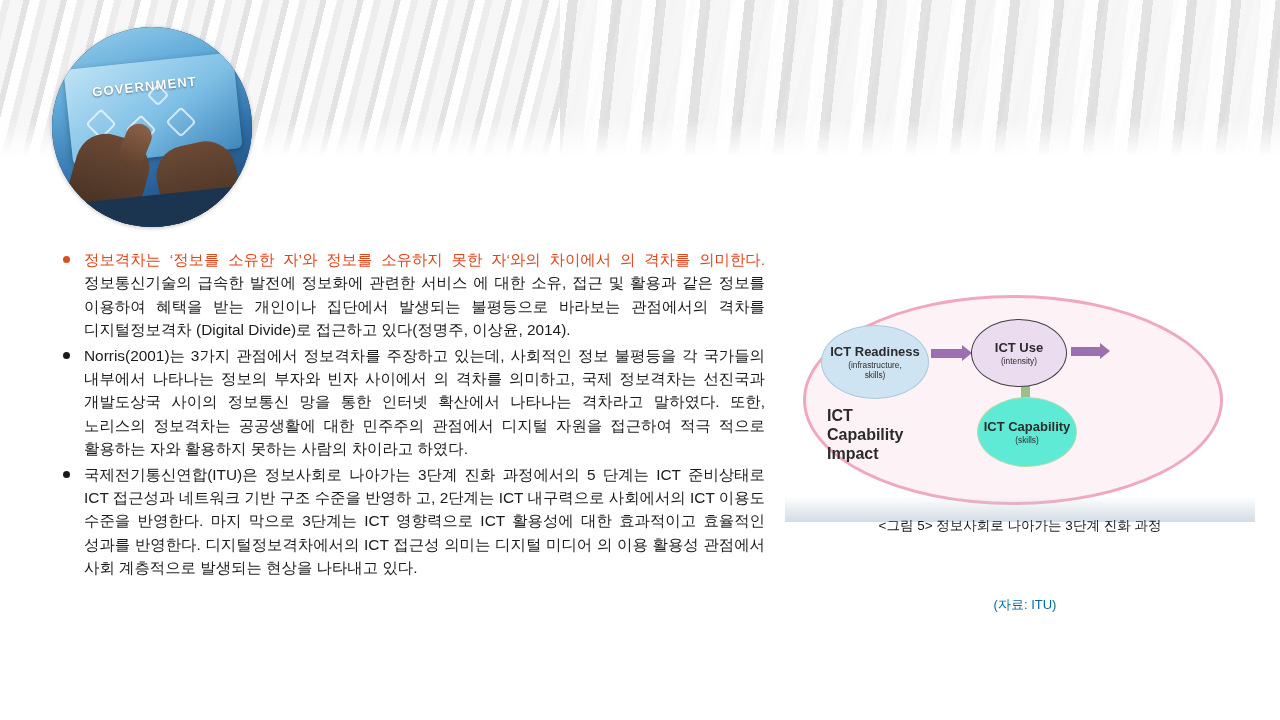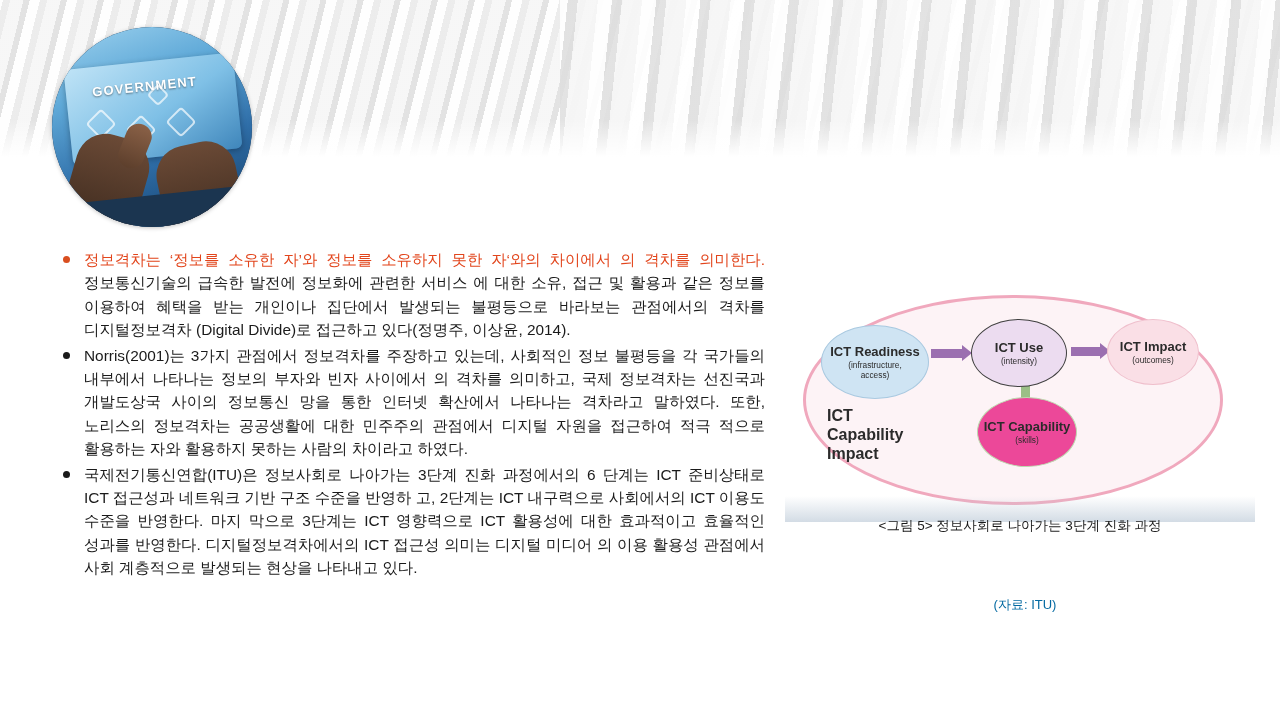--- a/index.html
+++ b/index.html
@@ -222,21 +222,21 @@
   }
   .node-impact {
     left: 322px; top: 32px;
     width: 92px; height: 66px;
     background: #fadfe6;
     border: 1px solid #efbfcc;
   }
   .node-capability {
     left: 192px; top: 110px;
     width: 100px; height: 70px;
-    background: #ec4899;
+    background: #5eead4;
     border: 1px solid #bcd9ae;
   }
   .fig-arrow {
     position: absolute;
     height: 9px;
     background: #9b6fb0;
   }
   .fig-arrow::after {
     content: "";
     position: absolute;
@@ -312,46 +312,42 @@
 
   <div class="body-col">
     <ul class="bullets">
       <li class="red-bullet">
         <span class="hl-red">정보격차는 ‘정보를 소유한 자’와 정보를 소유하지 못한 자‘와의 차이에서 의 격차를 의미한다.</span><span> 정보통신기술의 급속한 발전에 정보화에 관련한 서비스 에 대한 소유, 접근 및 활용과 같은 정보를 이용하여 혜택을 받는 개인이나 집단에서 발생되는 불평등으로 바라보는 관점에서의 격차를 디지털정보격차 (Digital Divide)로 접근하고 있다(정명주, 이상윤, 2014).</span>
       </li>
       <li>
         <span>Norris(2001)는 3가지 관점에서 정보격차를 주장하고 있는데, 사회적인 정보 불평등을 각 국가들의 내부에서 나타나는 정보의 부자와 빈자 사이에서 의 격차를 의미하고, 국제 정보격차는 선진국과 개발도상국 사이의 정보통신 망을 통한 인터넷 확산에서 나타나는 격차라고 말하였다. 또한, 노리스의 정보격차는 공공생활에 대한 민주주의 관점에서 디지털 자원을 접근하여 적극 적으로 활용하는 자와 활용하지 못하는 사람의 차이라고 하였다.</span>
       </li>
       <li>
-        <span>국제전기통신연합(ITU)은 정보사회로 나아가는 3단계 진화 과정에서의 6 단계는 ICT 준비상태로 ICT 접근성과 네트워크 기반 구조 수준을 반영하 고, 2단계는 ICT 내구력으로 사회에서의 ICT 이용도 수준을 반영한다. 마지 막으로 3단계는 ICT 영향력으로 ICT 활용성에 대한 효과적이고 효율적인 성과를 반영한다. 디지털정보격차에서의 ICT 접근성 의미는 디지털 미디어 의 이용 활용성 관점에서 사회 계층적으로 발생되는 현상을 나타내고 있다.</span>
+        <span>국제전기통신연합(ITU)은 정보사회로 나아가는 3단계 진화 과정에서의 5 단계는 ICT 준비상태로 ICT 접근성과 네트워크 기반 구조 수준을 반영하 고, 2단계는 ICT 내구력으로 사회에서의 ICT 이용도 수준을 반영한다. 마지 막으로 3단계는 ICT 영향력으로 ICT 활용성에 대한 효과적이고 효율적인 성과를 반영한다. 디지털정보격차에서의 ICT 접근성 의미는 디지털 미디어 의 이용 활용성 관점에서 사회 계층적으로 발생되는 현상을 나타내고 있다.</span>
       </li>
     </ul>
   </div>
 
   <div class="figure-wrap">
     <div class="figure-img">
       <div class="fig-outer-oval"></div>
 
       <div class="fig-arrow arrow-1"></div>
       <div class="fig-arrow arrow-2"></div>
       <div class="arrow-up"></div>
 
       <div class="fig-node node-readiness">
         <span class="n-title">ICT Readiness</span>
         <span class="n-sub">(infrastructure,</span>
-        <span class="n-sub">access)</span>
+        <span class="n-sub">skills)</span>
       </div>
       <div class="fig-node node-use">
         <span class="n-title">ICT Use</span>
         <span class="n-sub">(intensity)</span>
       </div>
-      <div class="fig-node node-impact">
-        <span class="n-title">ICT Impact</span>
-        <span class="n-sub">(outcomes)</span>
-      </div>
       <div class="fig-node node-capability">
         <span class="n-title">ICT Capability</span>
         <span class="n-sub">(skills)</span>
       </div>
 
       <div class="fig-idx">
         <div>ICT</div>
         <div>Capability</div>
         <div>Impact</div>
       </div>

